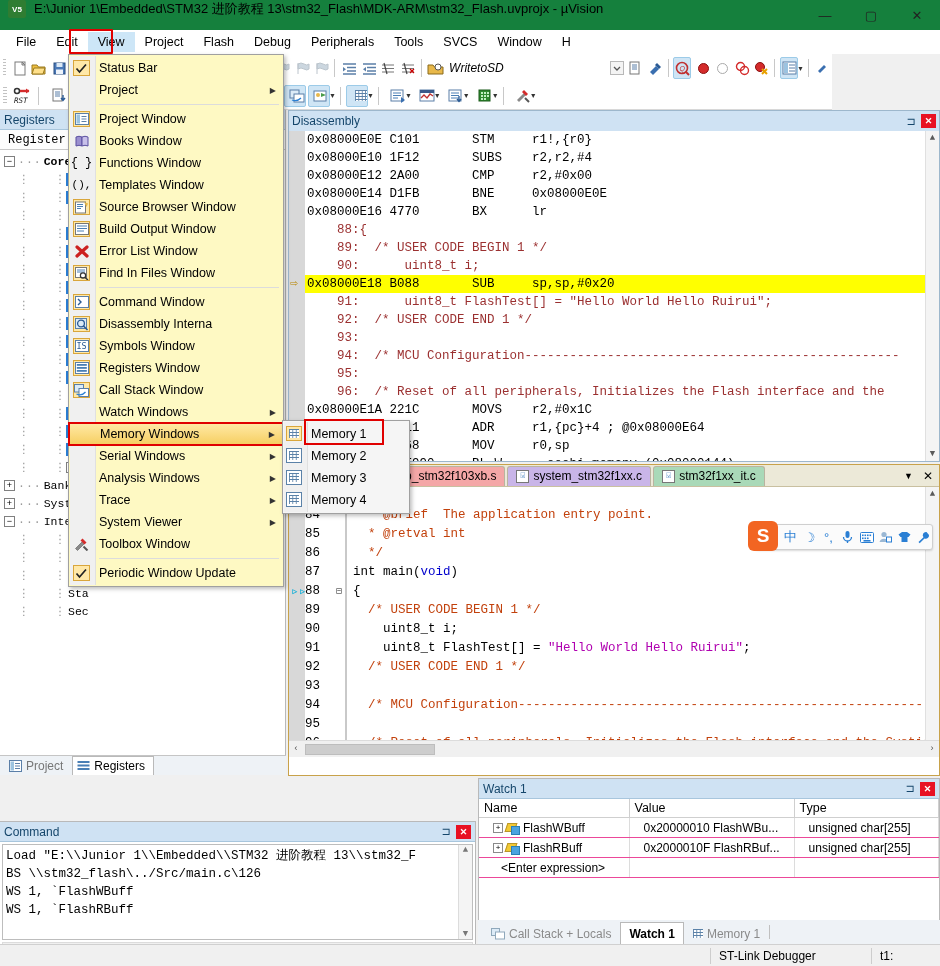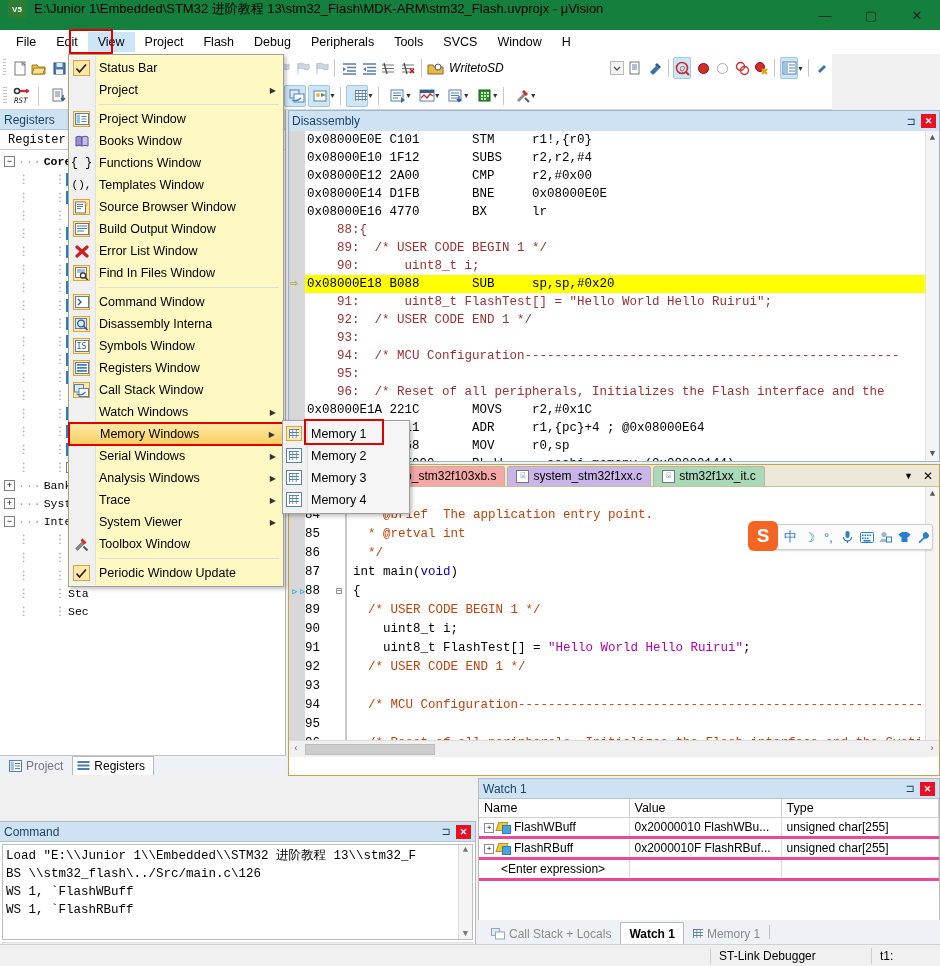--- a/index.html
+++ b/index.html
@@ -239,21 +239,21 @@
   .watch-pane {
     position:absolute; left:478px; top:778px; width:462px; height:166px;
     background:#fff; border:1px solid #b9b9b9;
   }
   .wtable { width:100%; border-collapse:collapse; font-size:12px; }
   .wtable th {
     text-align:left; font-weight:normal; padding:2px 5px; font-size:12.5px;
     border-bottom:1px solid #cfcfcf; border-right:1px solid #cfcfcf; background:#fff;
   }
   .wtable td {
-    padding:2px 5px; border-bottom:3px solid #ec4899; border-right:1px solid #dcdcdc;
+    padding:2px 14px; border-bottom:1px solid #ec4899; border-right:1px solid #dcdcdc;
     height:20px; white-space:nowrap; overflow:hidden;
   }
   .w-exp {
     width:10px; height:10px; border:1px solid #8a8a8a; background:#fff;
     display:inline-flex; align-items:center; justify-content:center;
     font-size:8px; line-height:8px; margin-right:3px; vertical-align:middle;
   }
   .w-icon {
     display:inline-block; width:13px; height:11px; vertical-align:middle; margin-right:4px;
     position:relative;

